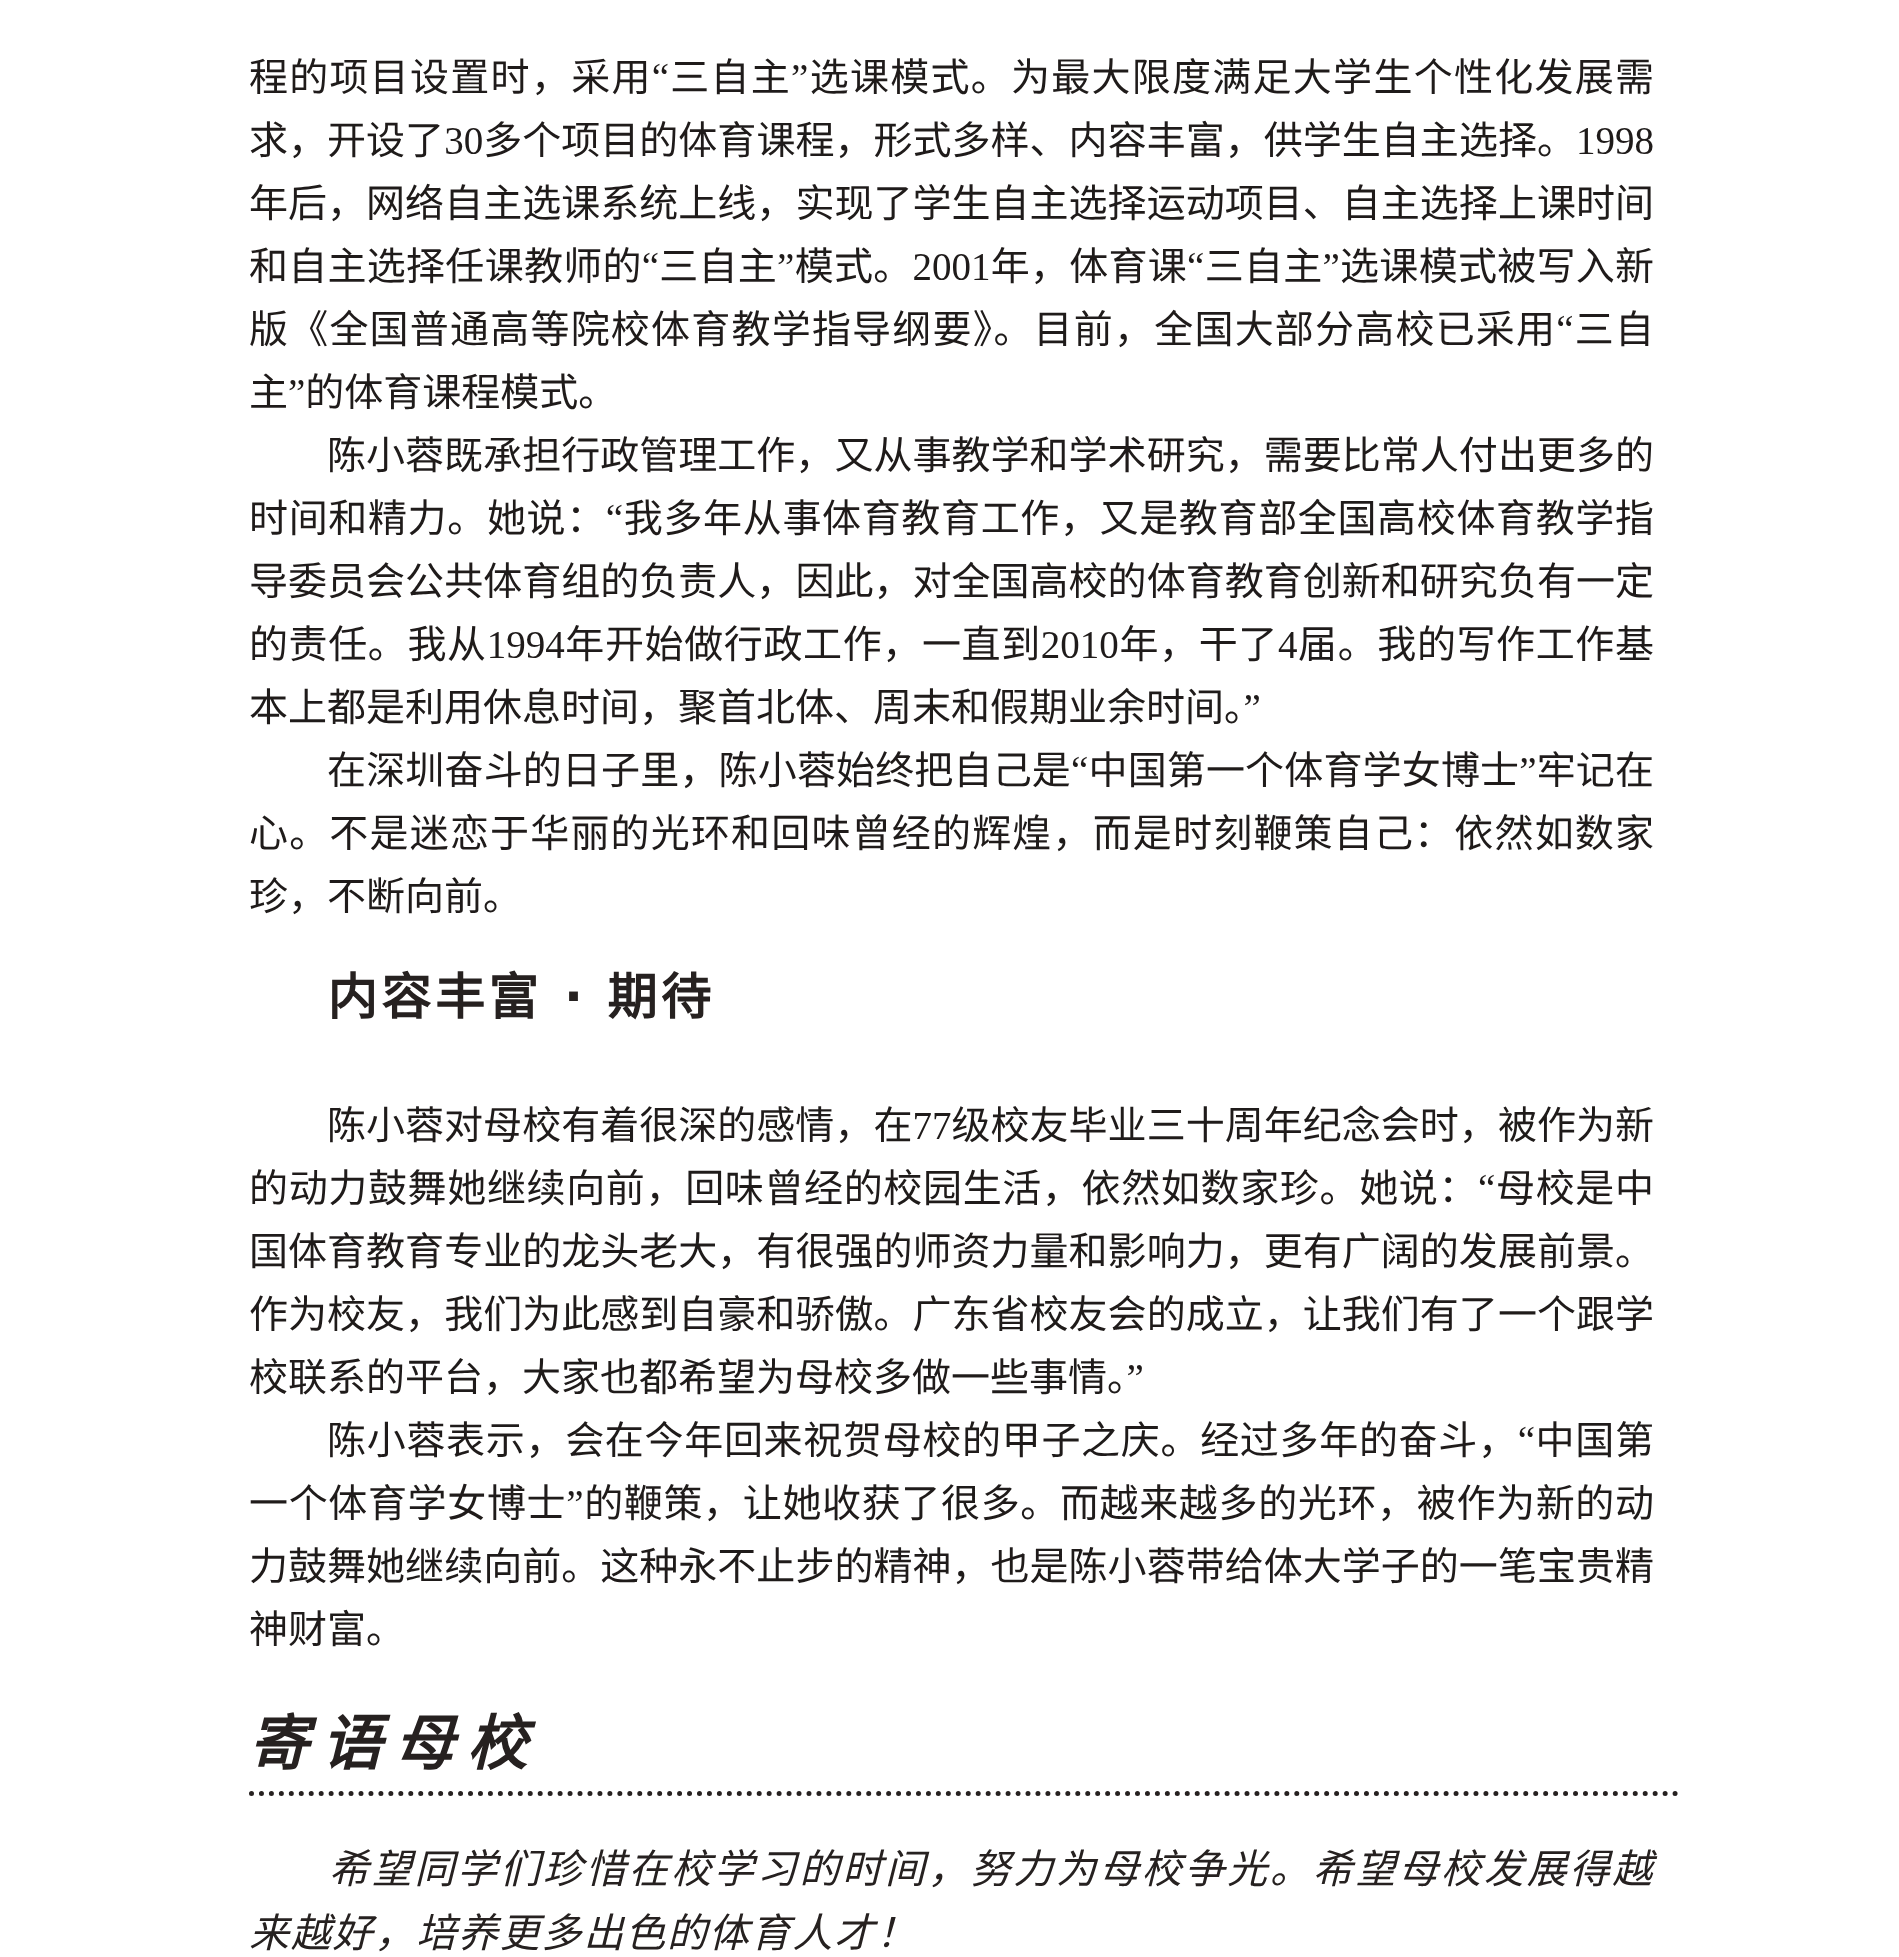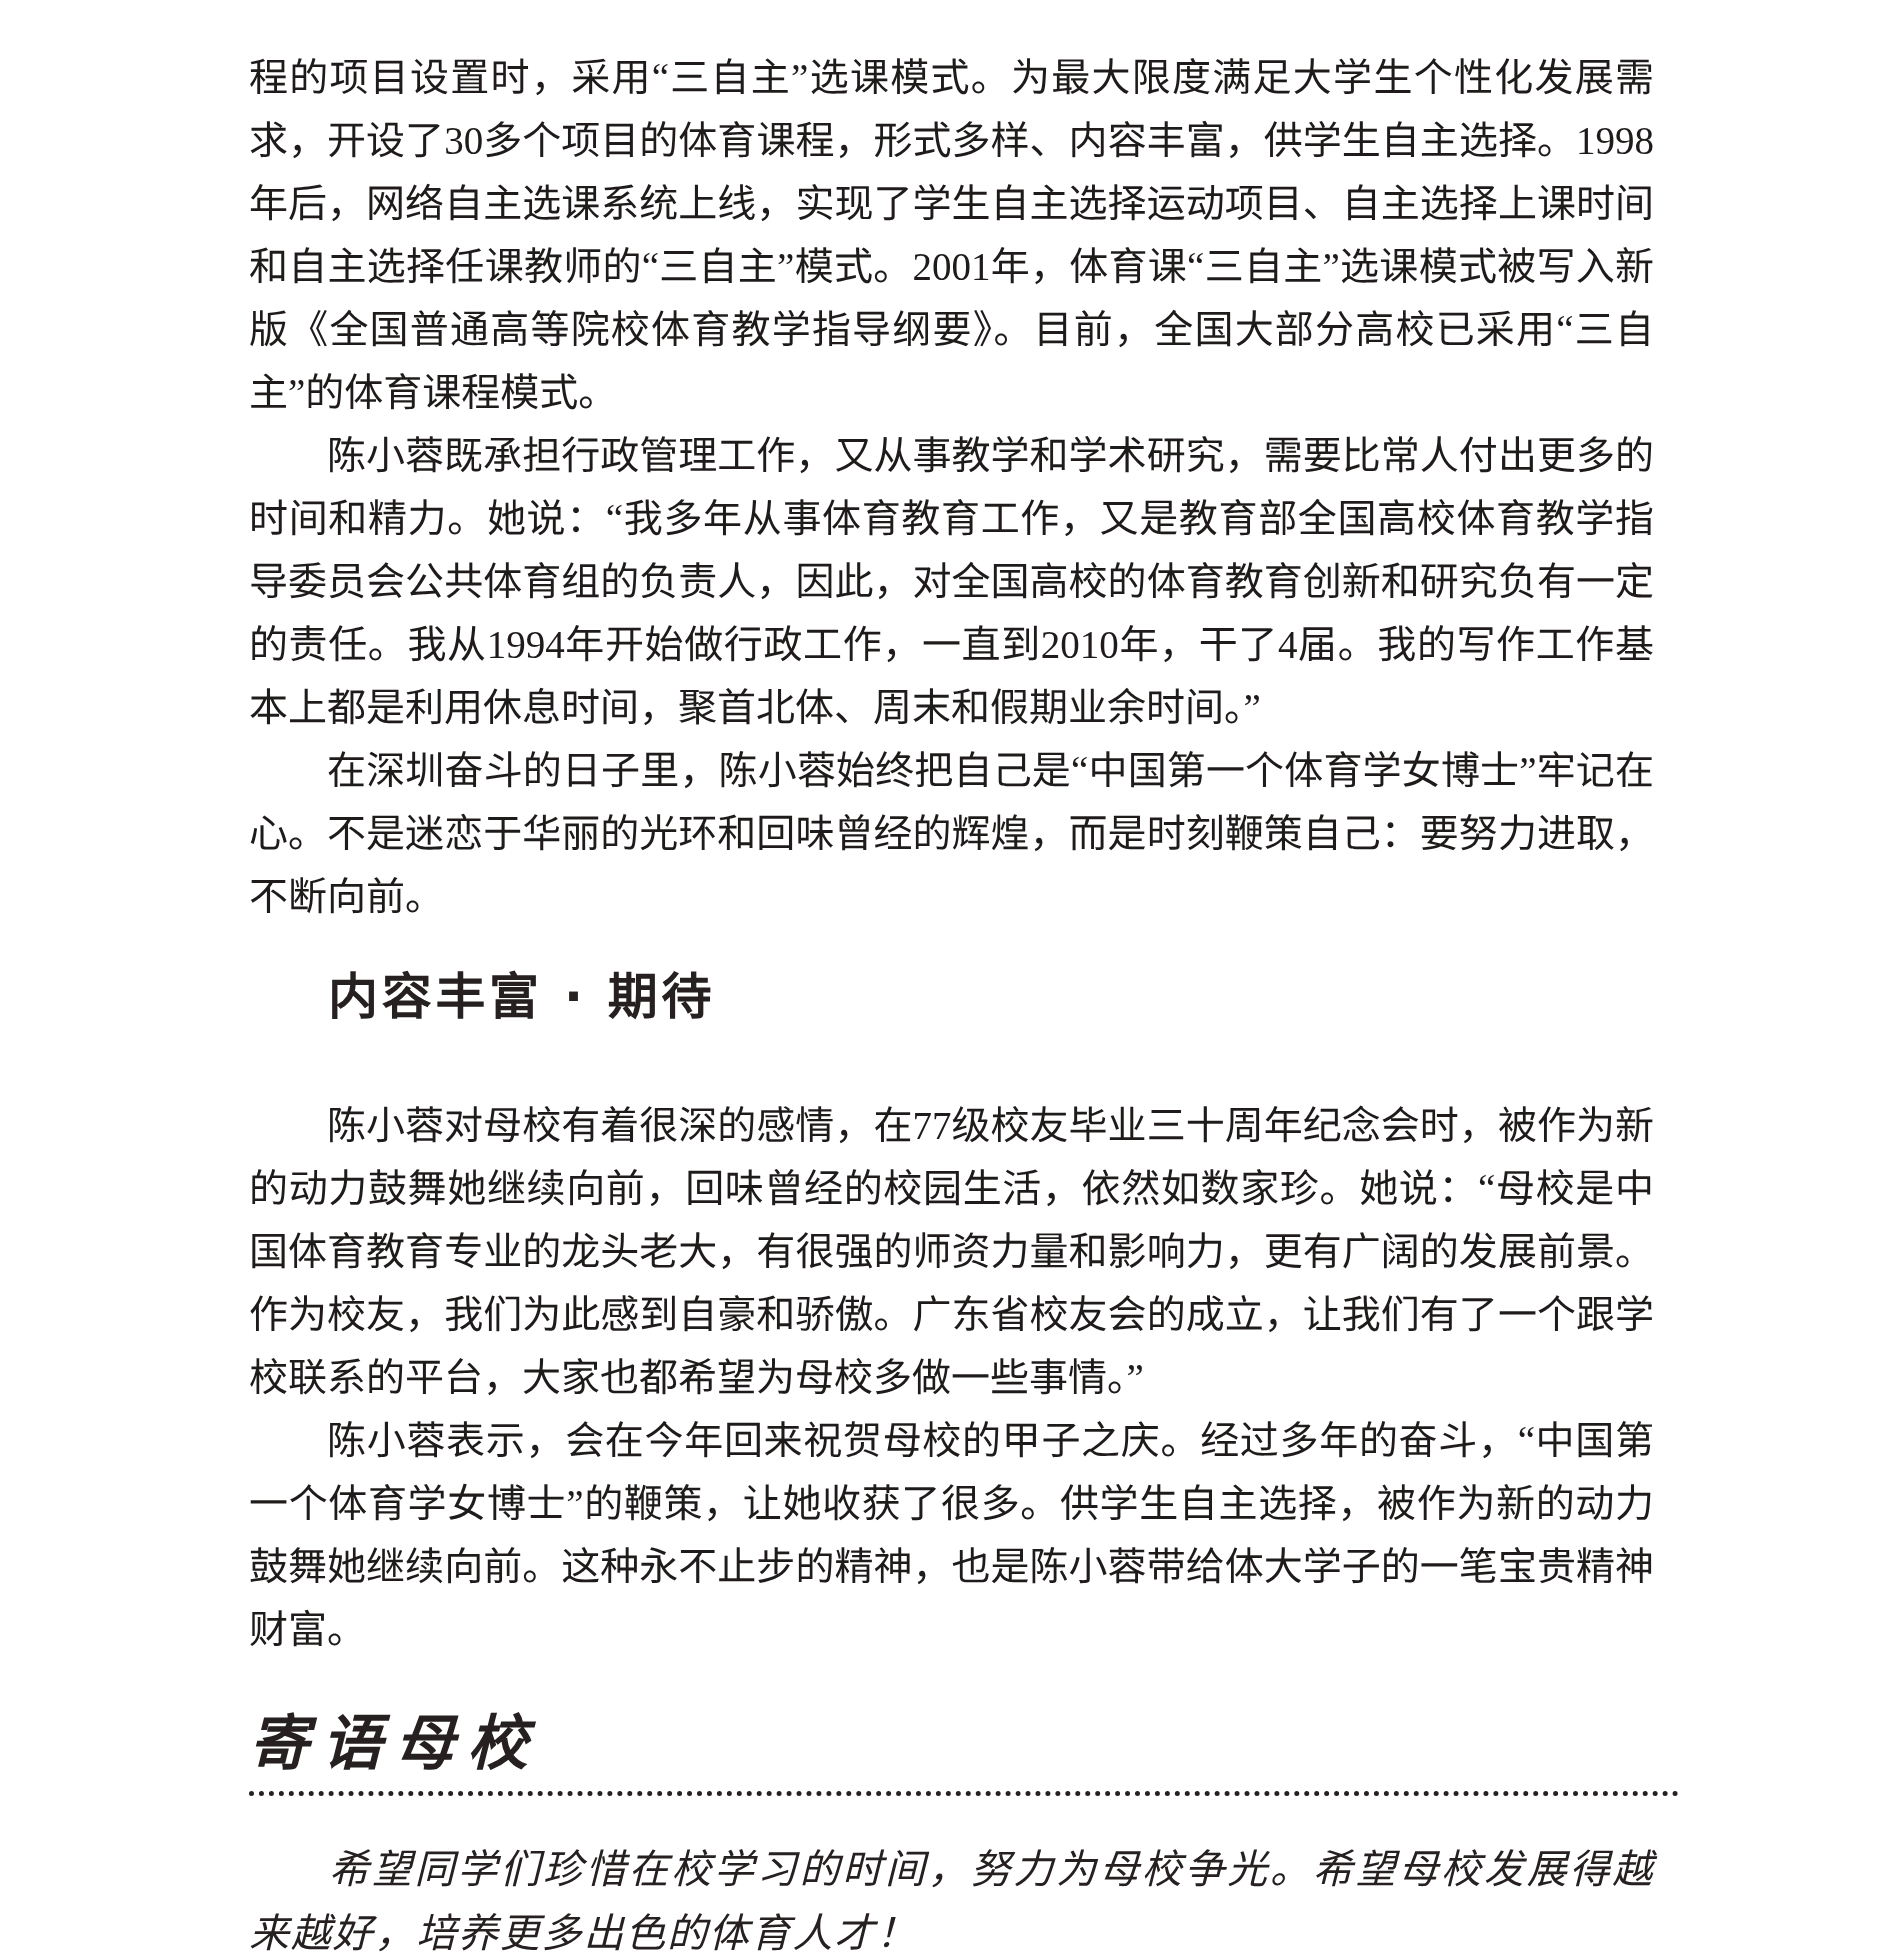--- a/index.html
+++ b/index.html
@@ -78,27 +78,27 @@
 </head>
 <body>
 
 <div class="page">
   <div class="text-block">
 
     <p class="body-para no-indent">程的项目设置时，采用“三自主”选课模式。为最大限度满足大学生个性化发展需求，开设了30多个项目的体育课程，形式多样、内容丰富，供学生自主选择。1998年后，网络自主选课系统上线，实现了学生自主选择运动项目、自主选择上课时间和自主选择任课教师的“三自主”模式。2001年，体育课“三自主”选课模式被写入新版《全国普通高等院校体育教学指导纲要》。目前，全国大部分高校已采用“三自主”的体育课程模式。</p>
 
     <p class="body-para">陈小蓉既承担行政管理工作，又从事教学和学术研究，需要比常人付出更多的时间和精力。她说：“我多年从事体育教育工作，又是教育部全国高校体育教学指导委员会公共体育组的负责人，因此，对全国高校的体育教育创新和研究负有一定的责任。我从1994年开始做行政工作，一直到2010年，干了4届。我的写作工作基本上都是利用休息时间，聚首北体、周末和假期业余时间。”</p>
 
-    <p class="body-para">在深圳奋斗的日子里，陈小蓉始终把自己是“中国第一个体育学女博士”牢记在心。不是迷恋于华丽的光环和回味曾经的辉煌，而是时刻鞭策自己：要努力进取，不断向前。</p>
+    <p class="body-para">在深圳奋斗的日子里，陈小蓉始终把自己是“中国第一个体育学女博士”牢记在心。不是迷恋于华丽的光环和回味曾经的辉煌，而是时刻鞭策自己：依然如数家珍，不断向前。</p>
 
     <h2 class="section-heading">内容丰富 · 期待</h2>
 
     <p class="body-para">陈小蓉对母校有着很深的感情，在77级校友毕业三十周年纪念会时，被作为新的动力鼓舞她继续向前，回味曾经的校园生活，依然如数家珍。她说：“母校是中国体育教育专业的龙头老大，有很强的师资力量和影响力，更有广阔的发展前景。作为校友，我们为此感到自豪和骄傲。广东省校友会的成立，让我们有了一个跟学校联系的平台，大家也都希望为母校多做一些事情。”</p>
 
-    <p class="body-para">陈小蓉表示，会在今年回来祝贺母校的甲子之庆。经过多年的奋斗，“中国第一个体育学女博士”的鞭策，让她收获了很多。供学生自主选择，被作为新的动力鼓舞她继续向前。这种永不止步的精神，也是陈小蓉带给体大学子的一笔宝贵精神财富。</p>
+    <p class="body-para">陈小蓉表示，会在今年回来祝贺母校的甲子之庆。经过多年的奋斗，“中国第一个体育学女博士”的鞭策，让她收获了很多。而越来越多的光环，被作为新的动力鼓舞她继续向前。这种永不止步的精神，也是陈小蓉带给体大学子的一笔宝贵精神财富。</p>
 
     <div class="message-heading">寄语母校</div>
 
     <div class="dotted-divider"></div>
 
     <p class="message-para">希望同学们珍惜在校学习的时间，努力为母校争光。希望母校发展得越来越好，培养更多出色的体育人才！</p>
 
   </div>
 </div>
 

